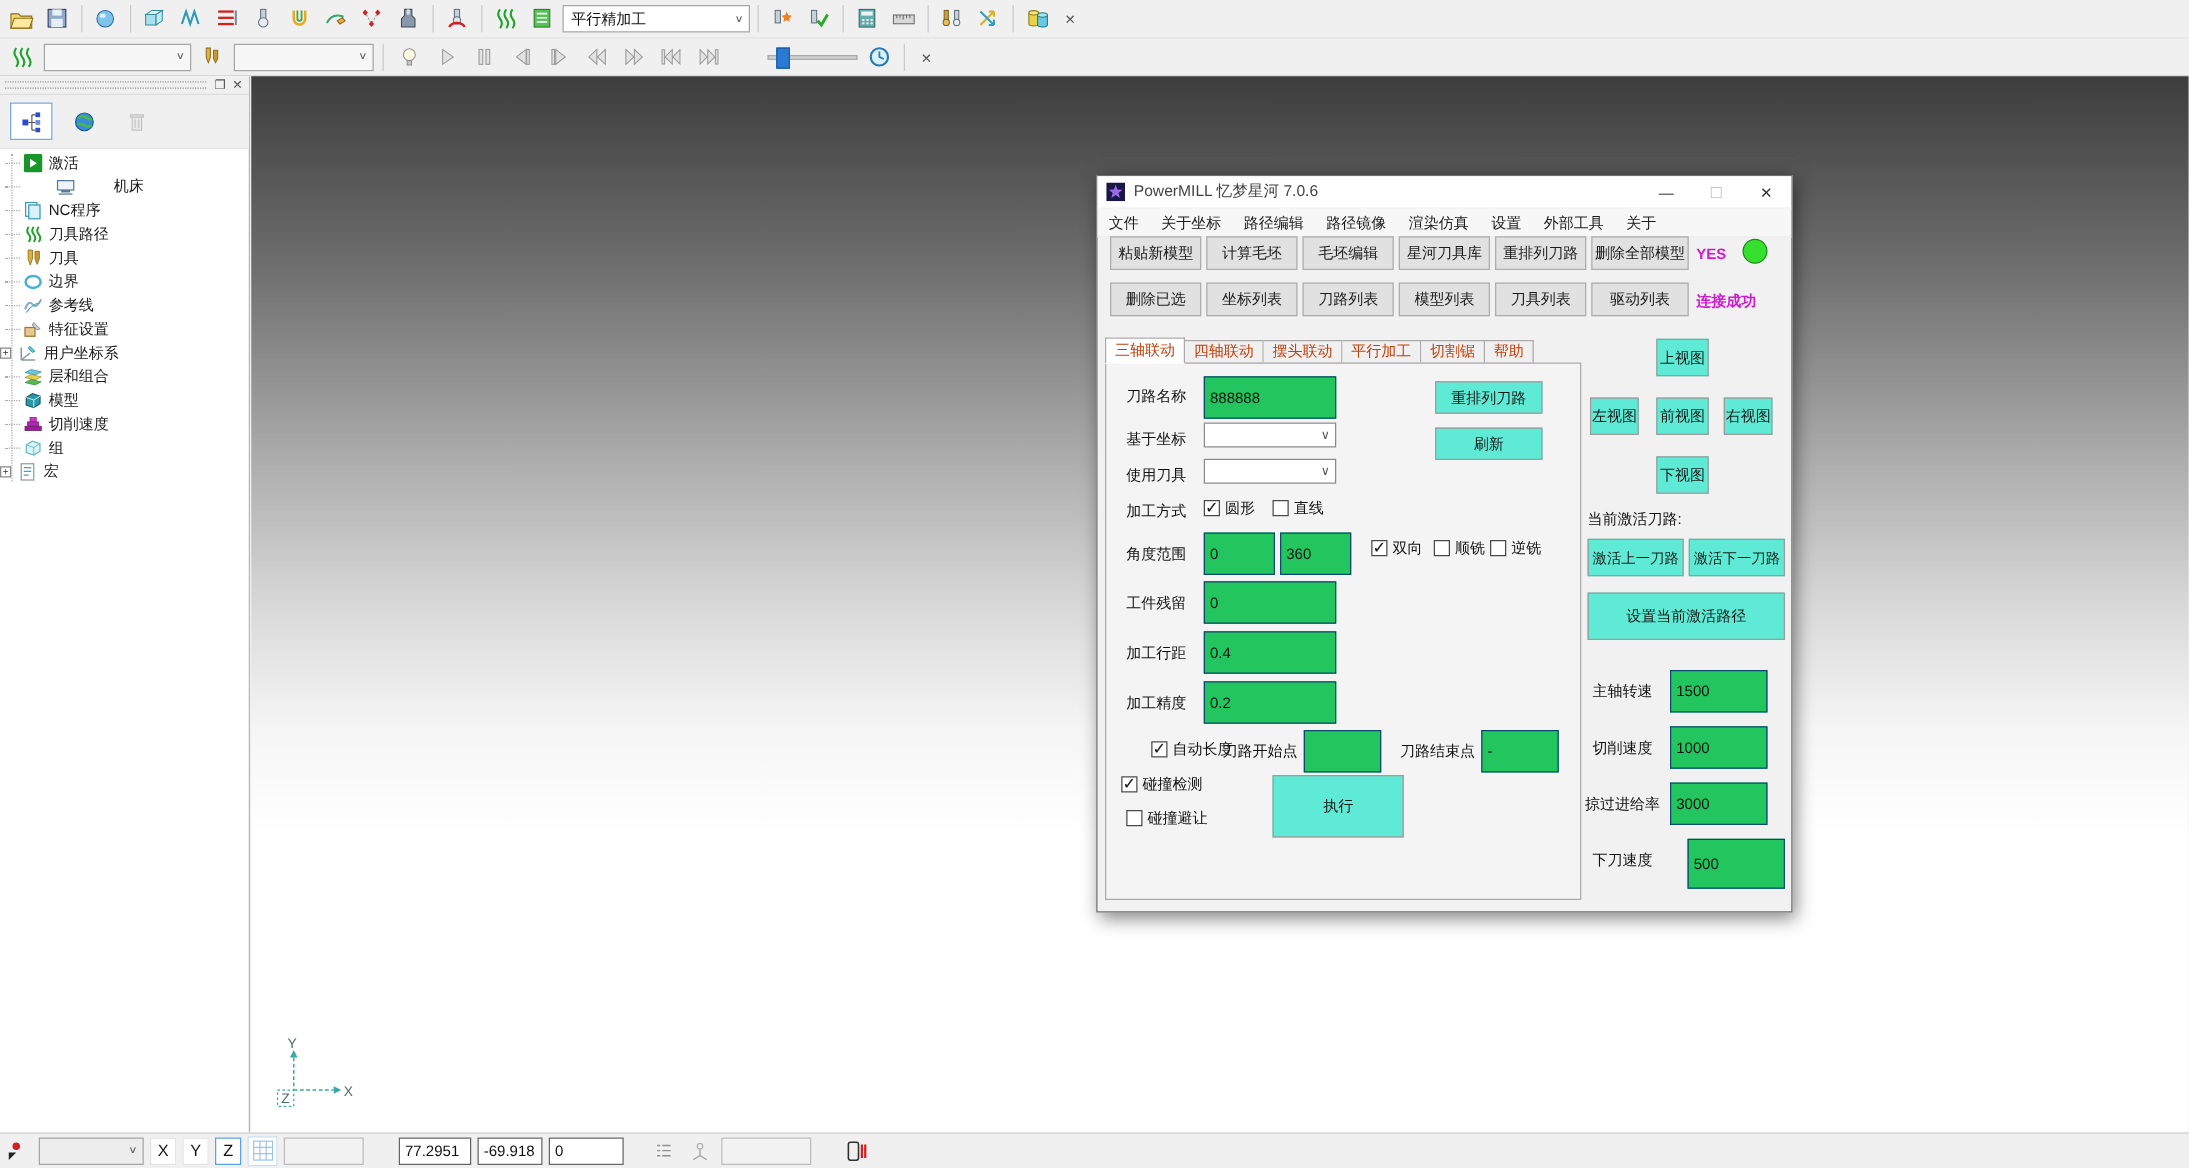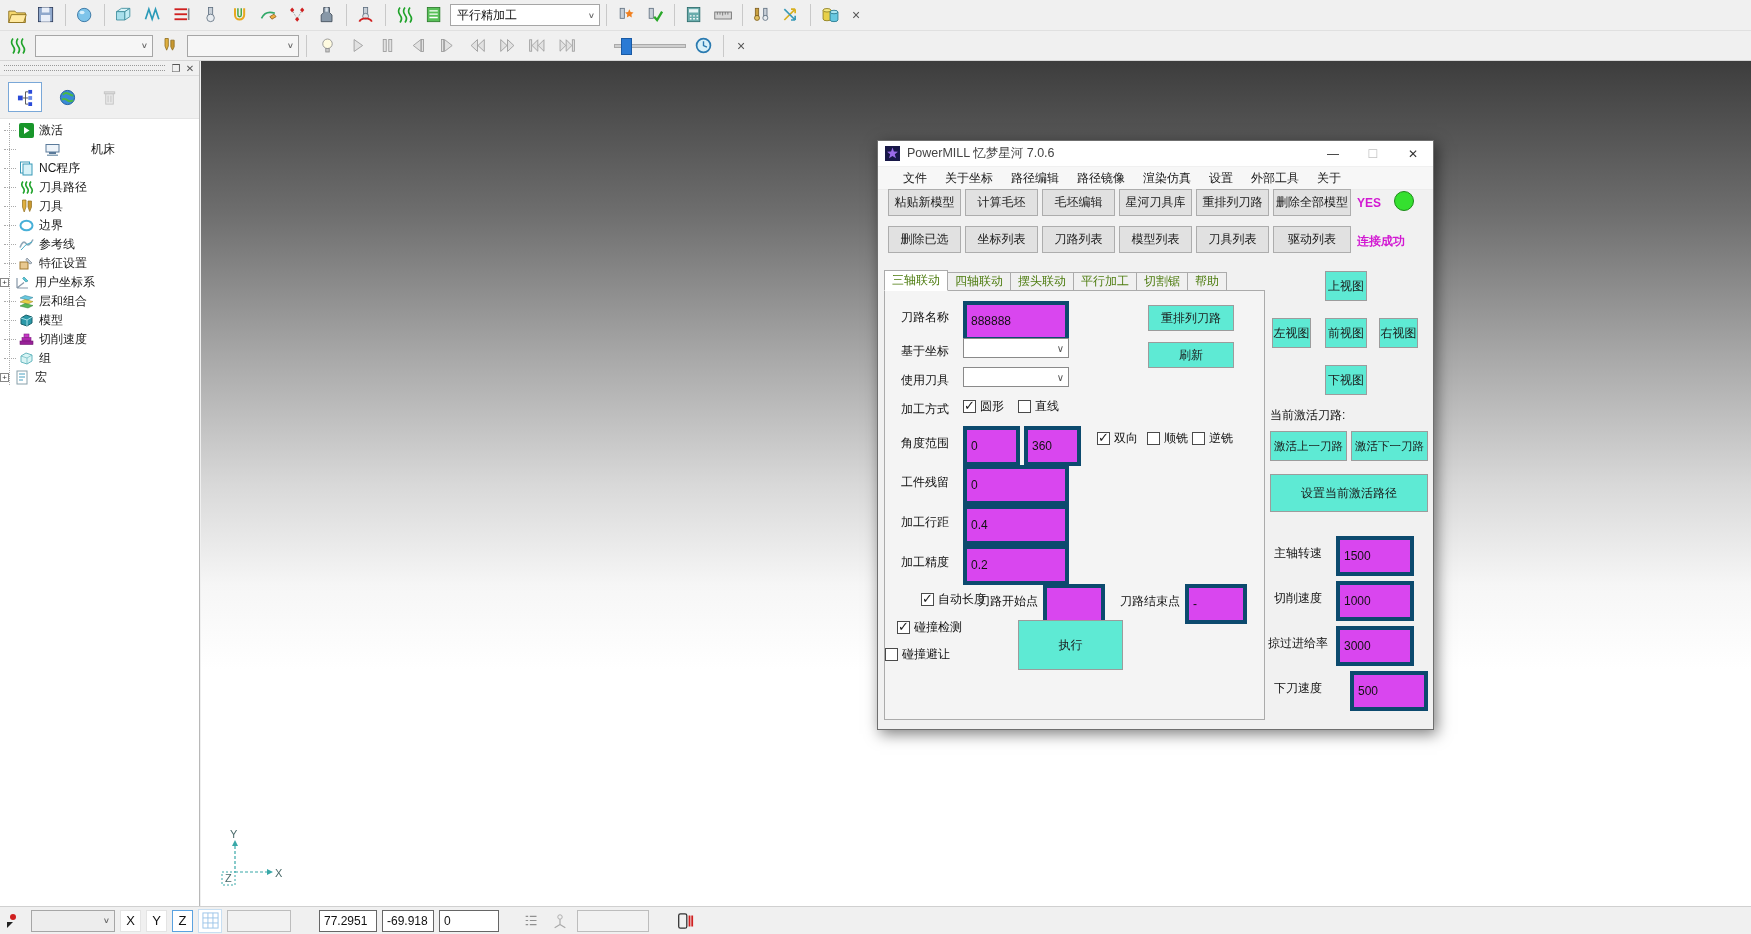--- a/index.html
+++ b/index.html
@@ -35,32 +35,32 @@
   .trow .ticon{width:16px;height:15px;margin:0 4px 0 3px;flex:none;}
   .trow .tlabel{font-size:12px;color:#1a1a1a;white-space:nowrap;}
   
   .viewport{left:201px;top:61px;width:1550px;height:845px;background:linear-gradient(180deg,#3d3d3d 0%,#6e6e6e 18%,#a8a8a8 35%,#d8d8d8 50%,#f6f6f6 62%,#ffffff 72%);}
   
   .dialog{left:877px;top:140px;width:557px;height:590px;background:#f1f1f1;border:1px solid #6f6f6f;box-shadow:3px 4px 14px rgba(0,0,0,.5);}
   .dtitle{position:absolute;left:0;top:0;width:100%;height:26px;background:#ffffff;display:flex;align-items:center;padding-left:7px;border-bottom:1px solid #f0f0f0;}
   .dtitle .ttext{margin-left:7px;font-size:12.5px;color:#444;}
   .wbtn{position:absolute;top:0;width:40px;height:26px;display:flex;align-items:center;justify-content:center;font-size:12px;color:#333;}
   .wbtn.max{color:#c2c2c2;}
-  .dmenu{position:absolute;left:0;top:26px;width:100%;height:23px;background:#f7f7f7;display:flex;align-items:center;padding-left:16px;gap:0;border-bottom:1px solid #ececec;}
+  .dmenu{position:absolute;left:0;top:26px;width:100%;height:23px;background:#f7f7f7;display:flex;align-items:center;padding-left:0;gap:0;border-bottom:1px solid #ececec;}
   .mitem{padding:0 9px;font-size:12px;color:#1a1a1a;height:100%;display:flex;align-items:center;}
   .b1{position:absolute;width:73px;height:27px;background:#e1e1e1;border:1px solid #adadad;font-size:12px;display:flex;align-items:center;justify-content:center;white-space:nowrap;cursor:default;}
   .magenta{position:absolute;color:#d219d2;font-weight:bold;font-size:12px;white-space:nowrap;}
   .gdot{position:absolute;width:20px;height:20px;border-radius:50%;background:#35e02f;border:1px solid #1d8a1a;}
   .tabs{position:absolute;left:6px;top:129px;height:21px;display:flex;align-items:flex-end;}
-  .tab{height:19px;padding:0 7px;font-size:12px;display:flex;align-items:center;background:#f0f0f0;border:1px solid #ababab;border-left:none;color:#4d7c0f;}
+  .tab{height:19px;padding:0 7px;font-size:12px;display:flex;align-items:center;background:#f0f0f0;border:1px solid #ababab;border-left:none;color:#c2410c;}
   .tab:first-child{border-left:1px solid #ababab;}
   .tab.active{background:#fff;height:21px;border-bottom:1px solid #fff;position:relative;z-index:2;}
   .tpanel{position:absolute;left:6px;top:149px;width:381px;height:430px;background:#f4f4f4;border:1px solid #ababab;}
   .flbl{position:absolute;font-size:12px;color:#111;white-space:nowrap;}
-  .fin{position:absolute;background:#d946ef;border:4px solid #0c4a6e;font-size:12px;padding:16px 4px;font-family:"Liberation Sans",sans-serif;color:#111;outline:none;}
+  .fin{position:absolute;background:#22c55e;border:1px solid #0c4a6e;font-size:12px;padding:16px 4px;font-family:"Liberation Sans",sans-serif;color:#111;outline:none;}
   .fsel{position:absolute;background:#fff;border:1px solid #8a8a8a;display:flex;align-items:center;justify-content:flex-end;padding-right:4px;color:#555;}
   .fsel .chev{font-size:10px;color:#555;}
   .fbtn{position:absolute;background:#5eead4;border:1px solid #9c9c9c;display:flex;align-items:center;justify-content:center;font-size:12px;cursor:default;}
   .cb{position:absolute;display:flex;align-items:center;gap:4px;font-size:12px;color:#111;white-space:nowrap;}
   .cb .box{width:13px;height:13px;background:#fff;border:1px solid #4a4a4a;position:relative;flex:none;}
   .cb.on .box::after{content:"\2713";position:absolute;left:0px;top:-3px;font-size:13px;font-weight:bold;color:#1a1a1a;}
   .sidelbl{position:absolute;font-size:12px;color:#111;white-space:nowrap;}
   
   .sbar{left:0;top:906px;width:1751px;height:28px;background:#f0f0f0;border-top:1px solid #d0d0d0;display:flex;align-items:center;padding-left:2px;gap:5px;}
   .sfield{height:22px;background:#fff;border:1px solid #666;font-size:12px;padding:0 4px;font-family:"Liberation Sans",sans-serif;color:#111;outline:none;}
@@ -606,21 +606,21 @@
       </span>
     <span class="flbl" style="left:93px;top:302px;">刀路开始点</span>
     <input class="fin" style="left: 158px; top: 293px; width: 62px; height: 25px;">
     <span class="flbl" style="left:235px;top:302px;">刀路结束点</span>
     <input class="fin" style="left: 300px; top: 293px; width: 62px; height: 25px;" value="-">
 
     <span class="cb on" style="left:12px;top:328px;">
         <span class="box"></span>
         <span>碰撞检测</span>
       </span>
-    <span class="cb" style="left:0;top:355px;">
+    <span class="cb" style="left:16px;top:355px;">
         <span class="box"></span>
         <span>碰撞避让</span>
       </span>
 
     <div class="fbtn" style="left:133px;top:329px;width:105px;height:50px;">执行</div>
   </div>
 
   <div class="fbtn" style="left:447px;top:130px;width:42px;height:30px;">上视图</div>
   <div class="fbtn" style="left:394px;top:177px;width:39px;height:30px;">左视图</div>
   <div class="fbtn" style="left:447px;top:177px;width:42px;height:30px;">前视图</div>

